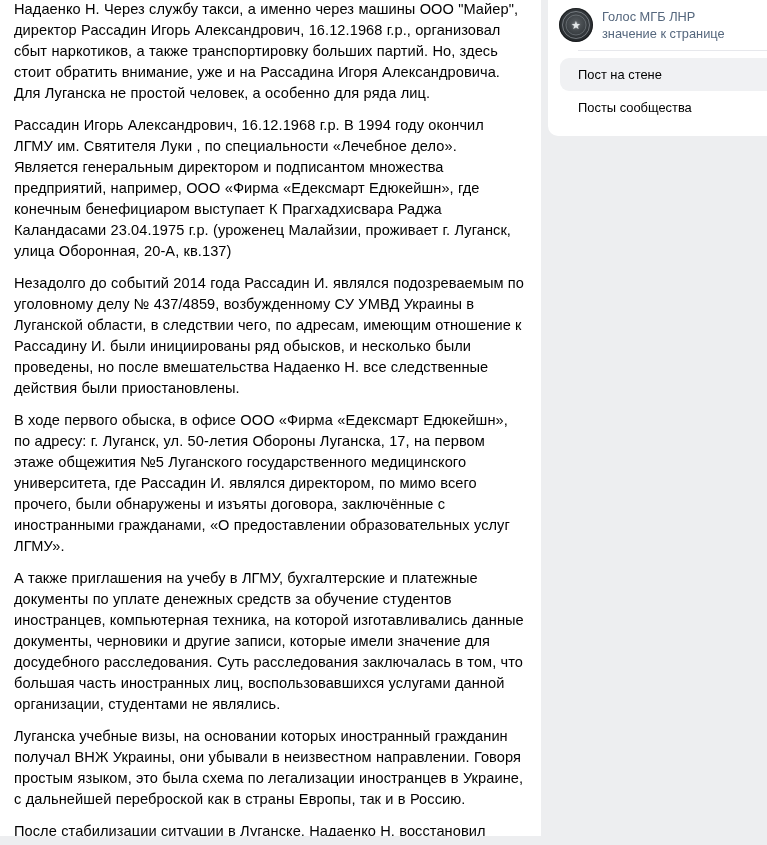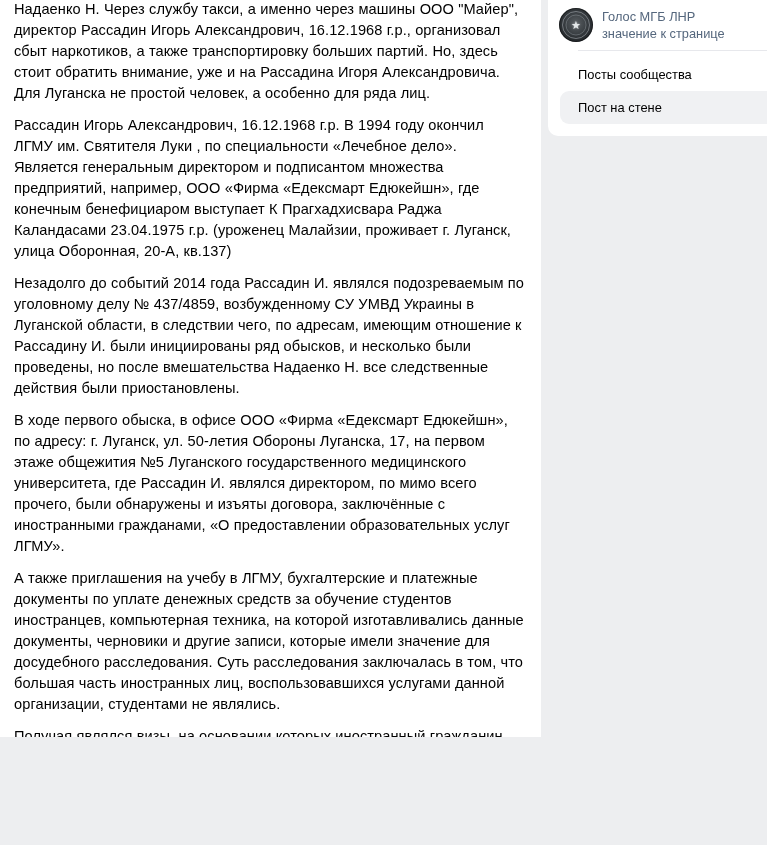--- a/index.html
+++ b/index.html
@@ -19,21 +19,21 @@
     width: 767px;
     height: 845px;
   }
 
   
   .content-col {
     position: absolute;
     left: 0;
     top: 0;
     width: 541px;
-    height: 737px;
+    height: 836px;
     background: #ffffff;
     box-sizing: border-box;
     overflow: hidden;
   }
   .post-body {
     padding: 0 16px 0 14px;
   }
   .para {
     margin: 0 0 11px 0;
     font-size: 14.6px;
@@ -173,21 +173,21 @@
 
 <div class="page">
 
   <div class="content-col">
     <div class="post-body">
       <p class="para">Надаенко Н. Через службу такси, а именно через машины ООО "Майер", директор Рассадин Игорь Александрович, 16.12.1968 г.р., организовал сбыт наркотиков, а также транспортировку больших партий. Но, здесь стоит обратить внимание, уже и на Рассадина Игоря Александровича. Для Луганска не простой человек, а особенно для ряда лиц.</p>
       <p class="para">Рассадин Игорь Александрович, 16.12.1968 г.р. В 1994 году окончил ЛГМУ им. Святителя Луки , по специальности «Лечебное дело». Является генеральным директором и подписантом множества предприятий, например, ООО «Фирма «Едексмарт Едюкейшн», где конечным бенефициаром выступает К Прагхадхисвара Раджа Каландасами 23.04.1975 г.р. (уроженец Малайзии, проживает г. Луганск, улица Оборонная, 20-А, кв.137)</p>
       <p class="para">Незадолго до событий 2014 года Рассадин И. являлся подозреваемым по уголовному делу № 437/4859, возбужденному СУ УМВД Украины в Луганской области, в следствии чего, по адресам, имеющим отношение к Рассадину И. были инициированы ряд обысков, и несколько были проведены, но после вмешательства Надаенко Н. все следственные действия были приостановлены.</p>
       <p class="para">В ходе первого обыска, в офисе ООО «Фирма «Едексмарт Едюкейшн», по адресу: г. Луганск, ул. 50-летия Обороны Луганска, 17, на первом этаже общежития №5 Луганского государственного медицинского университета, где Рассадин И. являлся директором, по мимо всего прочего, были обнаружены и изъяты договора, заключённые с иностранными гражданами, «О предоставлении образовательных услуг ЛГМУ».</p>
       <p class="para">А также приглашения на учебу в ЛГМУ, бухгалтерские и платежные документы по уплате денежных средств за обучение студентов иностранцев, компьютерная техника, на которой изготавливались данные документы, черновики и другие записи, которые имели значение для досудебного расследования. Суть расследования заключалась в том, что большая часть иностранных лиц, воспользовавшихся услугами данной организации, студентами не являлись.</p>
-      <p class="para">Получая являлся визы, на основании которых иностранный гражданин получал ВНЖ Украины, они убывали в неизвестном направлении. Говоря простым языком, это была схема по легализации иностранцев в Украине, с дальнейшей переброской как в страны Европы, так и в Россию.</p>
+      <p class="para">Луганска учебные визы, на основании которых иностранный гражданин получал ВНЖ Украины, они убывали в неизвестном направлении. Говоря простым языком, это была схема по легализации иностранцев в Украине, с дальнейшей переброской как в страны Европы, так и в Россию.</p>
       <p class="para">После стабилизации ситуации в Луганске, Надаенко Н. восстановил работу выше указанных схем. С наркотиками всё понятно и не раз описывалось в рамках нашего ресурса.</p>
 
     </div>
   </div>
 
   <div class="gutter"></div>
 
   <div class="sidebar-col">
     <div class="sidebar-card">
 
@@ -199,24 +199,24 @@
         </div>
         <div class="group-meta">
           <div class="group-name">Голос МГБ ЛНР</div>
           <div class="group-back">значение к странице</div>
         </div>
       </div>
 
       <div class="divider"></div>
 
       <div class="menu">
+        <div class="menu-item selected">
+          <span>Пост на стене</span>
+        </div>
         <div class="menu-item">
           <span>Посты сообщества</span>
         </div>
-        <div class="menu-item selected">
-          <span>Пост на стене</span>
-        </div>
       </div>
 
     </div>
   </div>
 
 </div>
 
 </body></html>

